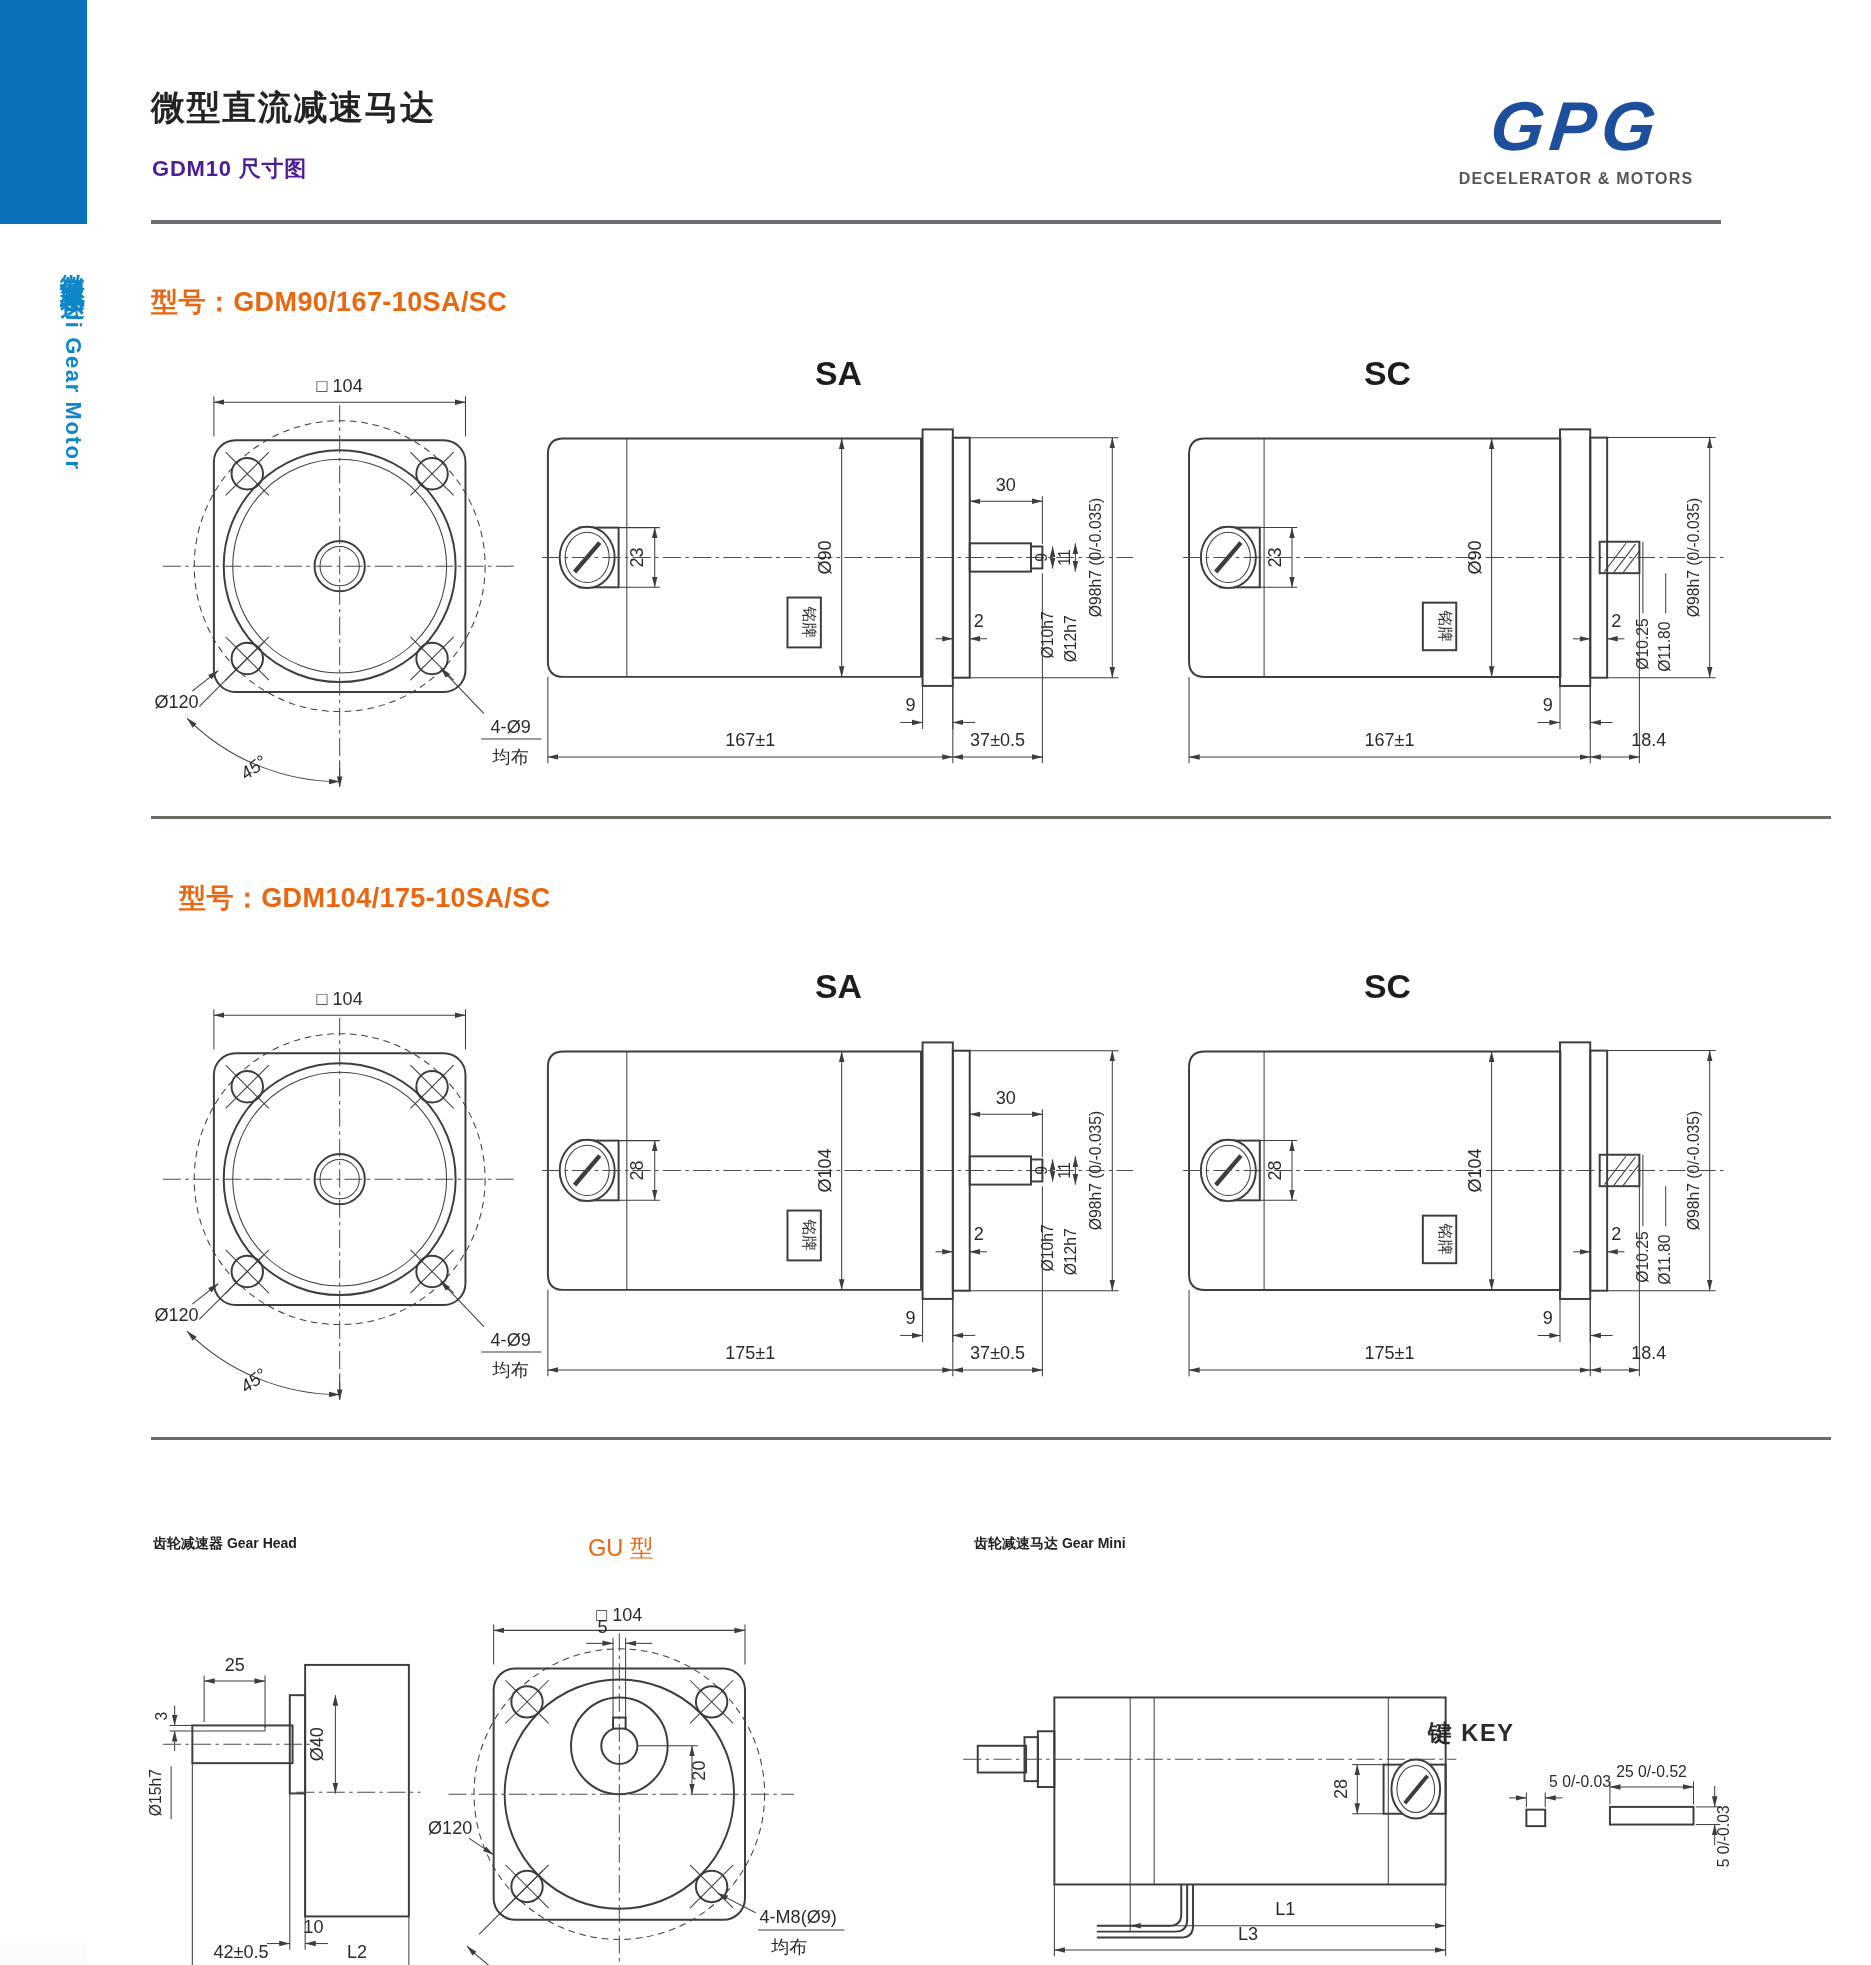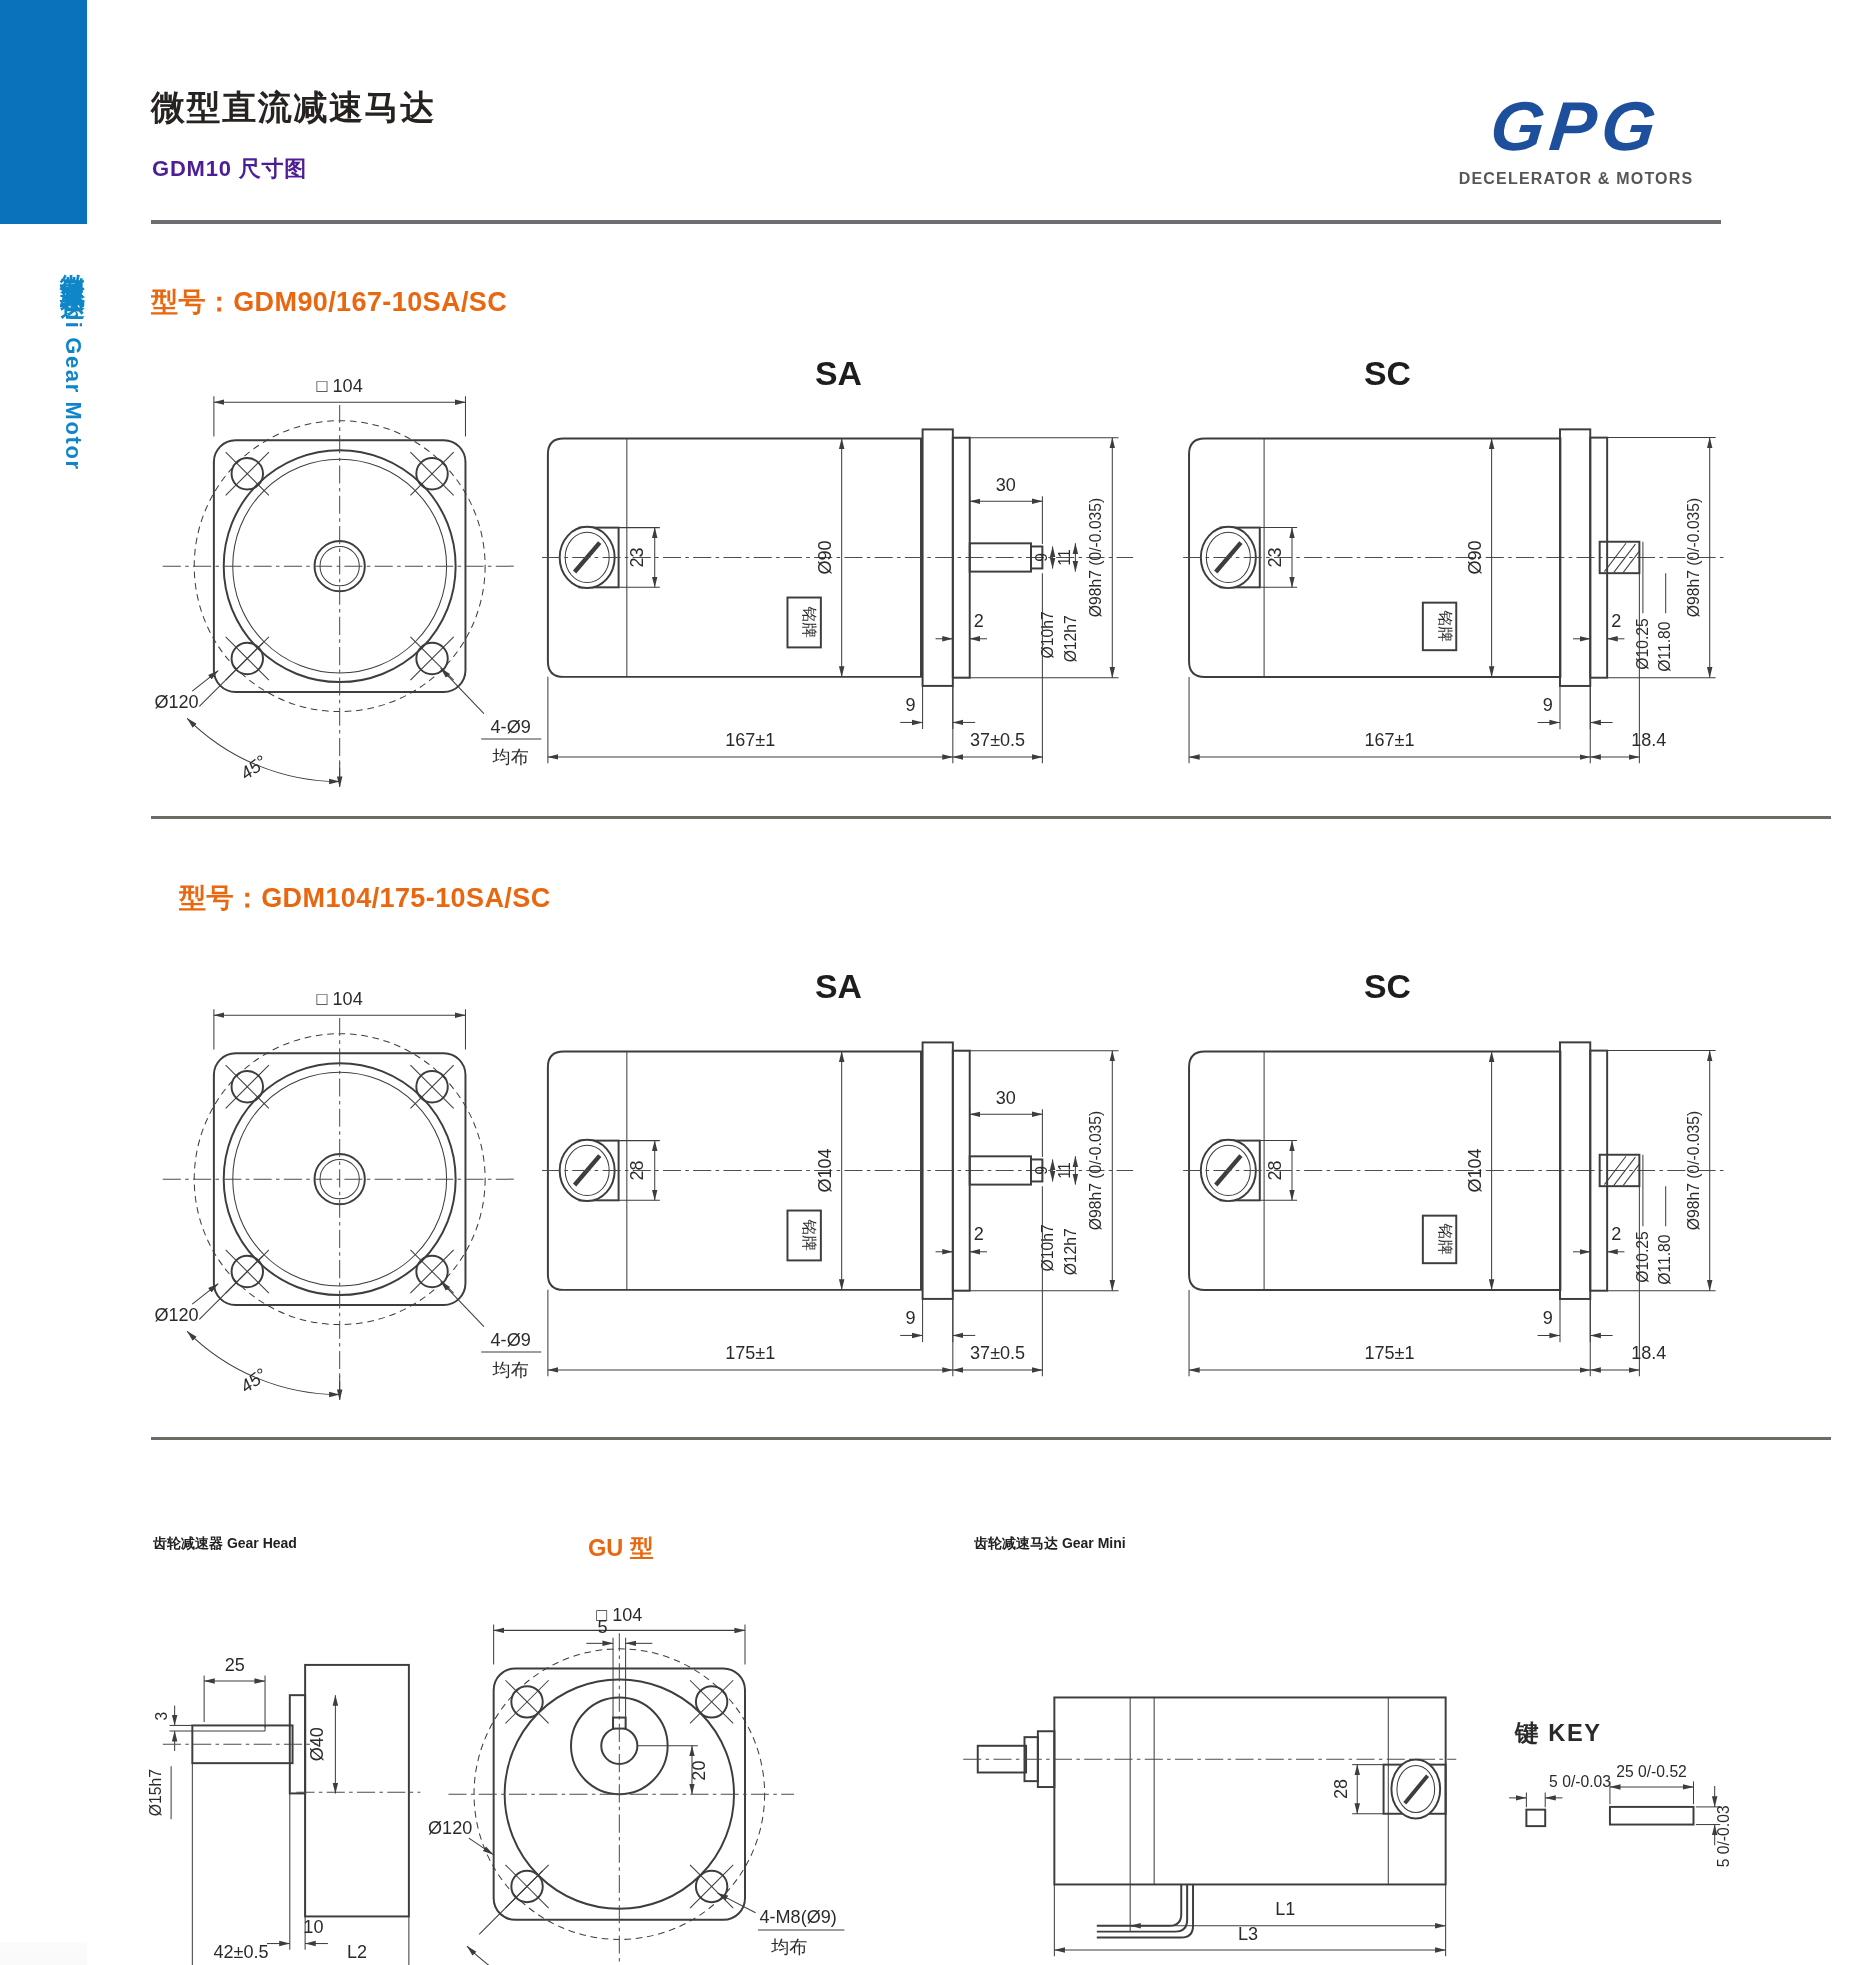--- a/index.html
+++ b/index.html
@@ -17,21 +17,21 @@
 
   
   .side-tab { left:57px; top:254px; writing-mode:vertical-lr; text-orientation:mixed; color:#0f86c8; }
   .side-tab .cn { font-size:25px; font-weight:bold; letter-spacing:3.9px; }
   .side-tab .en { font-size:22px; font-weight:bold; letter-spacing:1.6px; }
   .side-strip { left:0; top:1942px; width:87px; height:597px; background:linear-gradient(180deg,#fbfbfb 0%,#e9eaec 55%,#d5d7db 100%); }
 
   .sec-title { font-size:27px; font-weight:bold; color:#e8670f; letter-spacing:0.4px; }
   .rule { height:3.1px; background:#6e6a64; }
   .s3-label { font-size:14px; color:#222222; font-weight:bold; }
-  .s3-label-orange { font-size:23.6px; color:#e8670f; font-weight:bold; }
+  .s3-label-orange { font-size:23.6px; color:#e8670f; font-weight:normal; }
   .key-title { font-size:23.6px; color:#2a2a2a; font-weight:600; letter-spacing:1.6px; }
 
   
   svg { overflow:visible; }
   svg text { font-family:"Liberation Sans", sans-serif; }
   .dt  { font-size:46px; fill:#2b2b2b; }
   .dt2 { font-size:40px; fill:#2b2b2b; }
   .big { font-size:86px; font-weight:bold; fill:#1d1d1b; }
   .ln   { fill:none; stroke:#3d3d3d; stroke-width:5; }
   .lnf  { fill:#ffffff; stroke:#3d3d3d; stroke-width:5; }
@@ -465,21 +465,21 @@
   </g>
   <line class="thin" x1="435" y1="495" x2="435" y2="615"></line>
     <line class="thin" x1="1238" y1="495" x2="1238" y2="678"></line>
   <line class="dim" x1="435" y1="600" x2="1238" y2="600" marker-start="url(#ar)" marker-end="url(#ar)"></line>
   <text class="dt" x="830" y="574" text-anchor="middle">L1</text>
   <line class="thin" x1="242" y1="495" x2="242" y2="678"></line>
   <line class="dim" x1="242" y1="662" x2="1238" y2="662" marker-start="url(#ar)" marker-end="url(#ar)"></line>
   <text class="dt" x="735" y="636" text-anchor="middle">L3</text>
 </svg>
 
-<div class="abs key-title" style="left:1515px; top:1717px;">键 KEY</div>
+<div class="abs key-title" style="left:1428px; top:1717px;">键 KEY</div>
 <svg class="abs" style="left:1509px; top:1761px;" width="267" height="102" viewBox="0 0 680 260">
   <rect class="ln" x="44" y="124" width="48" height="42"></rect>
   <line class="thin" x1="44" y1="118" x2="44" y2="80"></line>
     <line class="thin" x1="92" y1="118" x2="92" y2="80"></line>
   <line class="dim" x1="0" y1="94" x2="44" y2="94" marker-end="url(#ar)"></line>
   <line class="dim" x1="136" y1="94" x2="92" y2="94" marker-end="url(#ar)"></line>
   <text class="dt2" x="102" y="66">5 0/-0.03</text>
   <rect class="ln" x="257" y="117" width="213" height="45"></rect>
   <line class="thin" x1="257" y1="110" x2="257" y2="52"></line>
     <line class="thin" x1="470" y1="110" x2="470" y2="52"></line>

